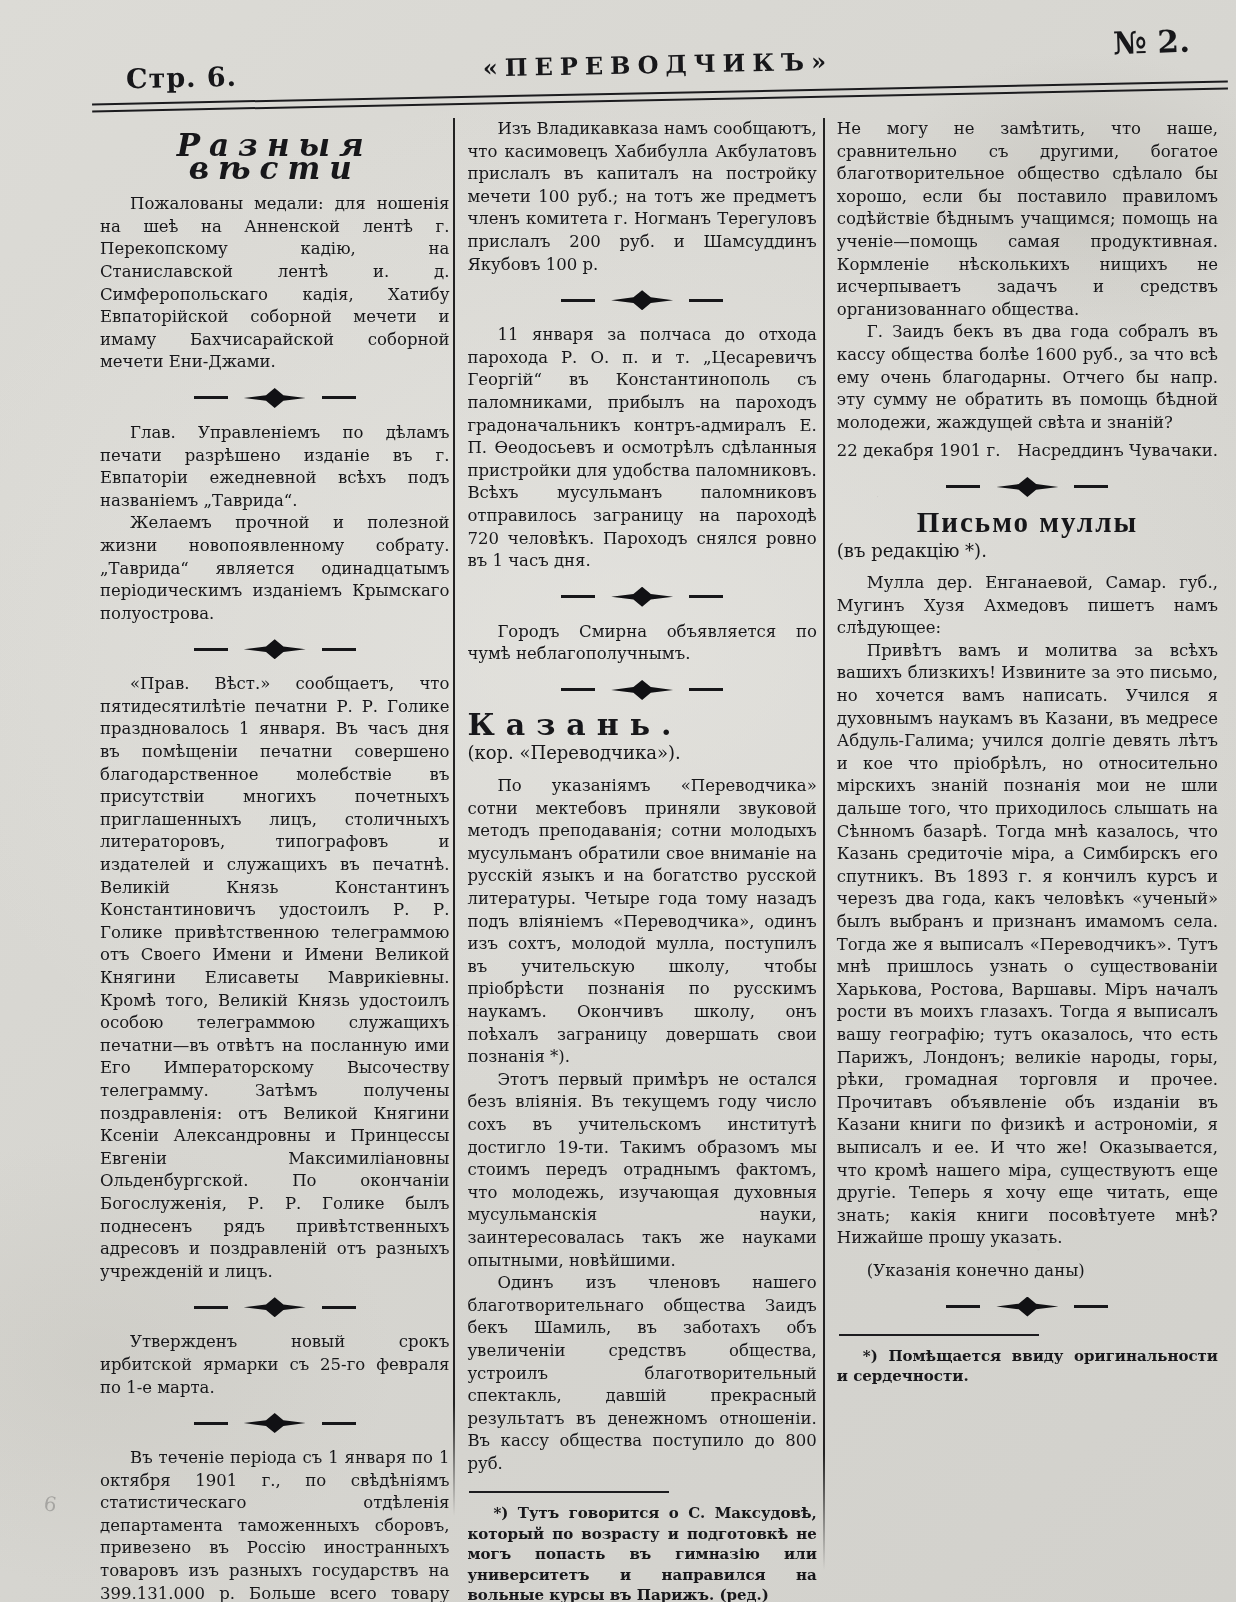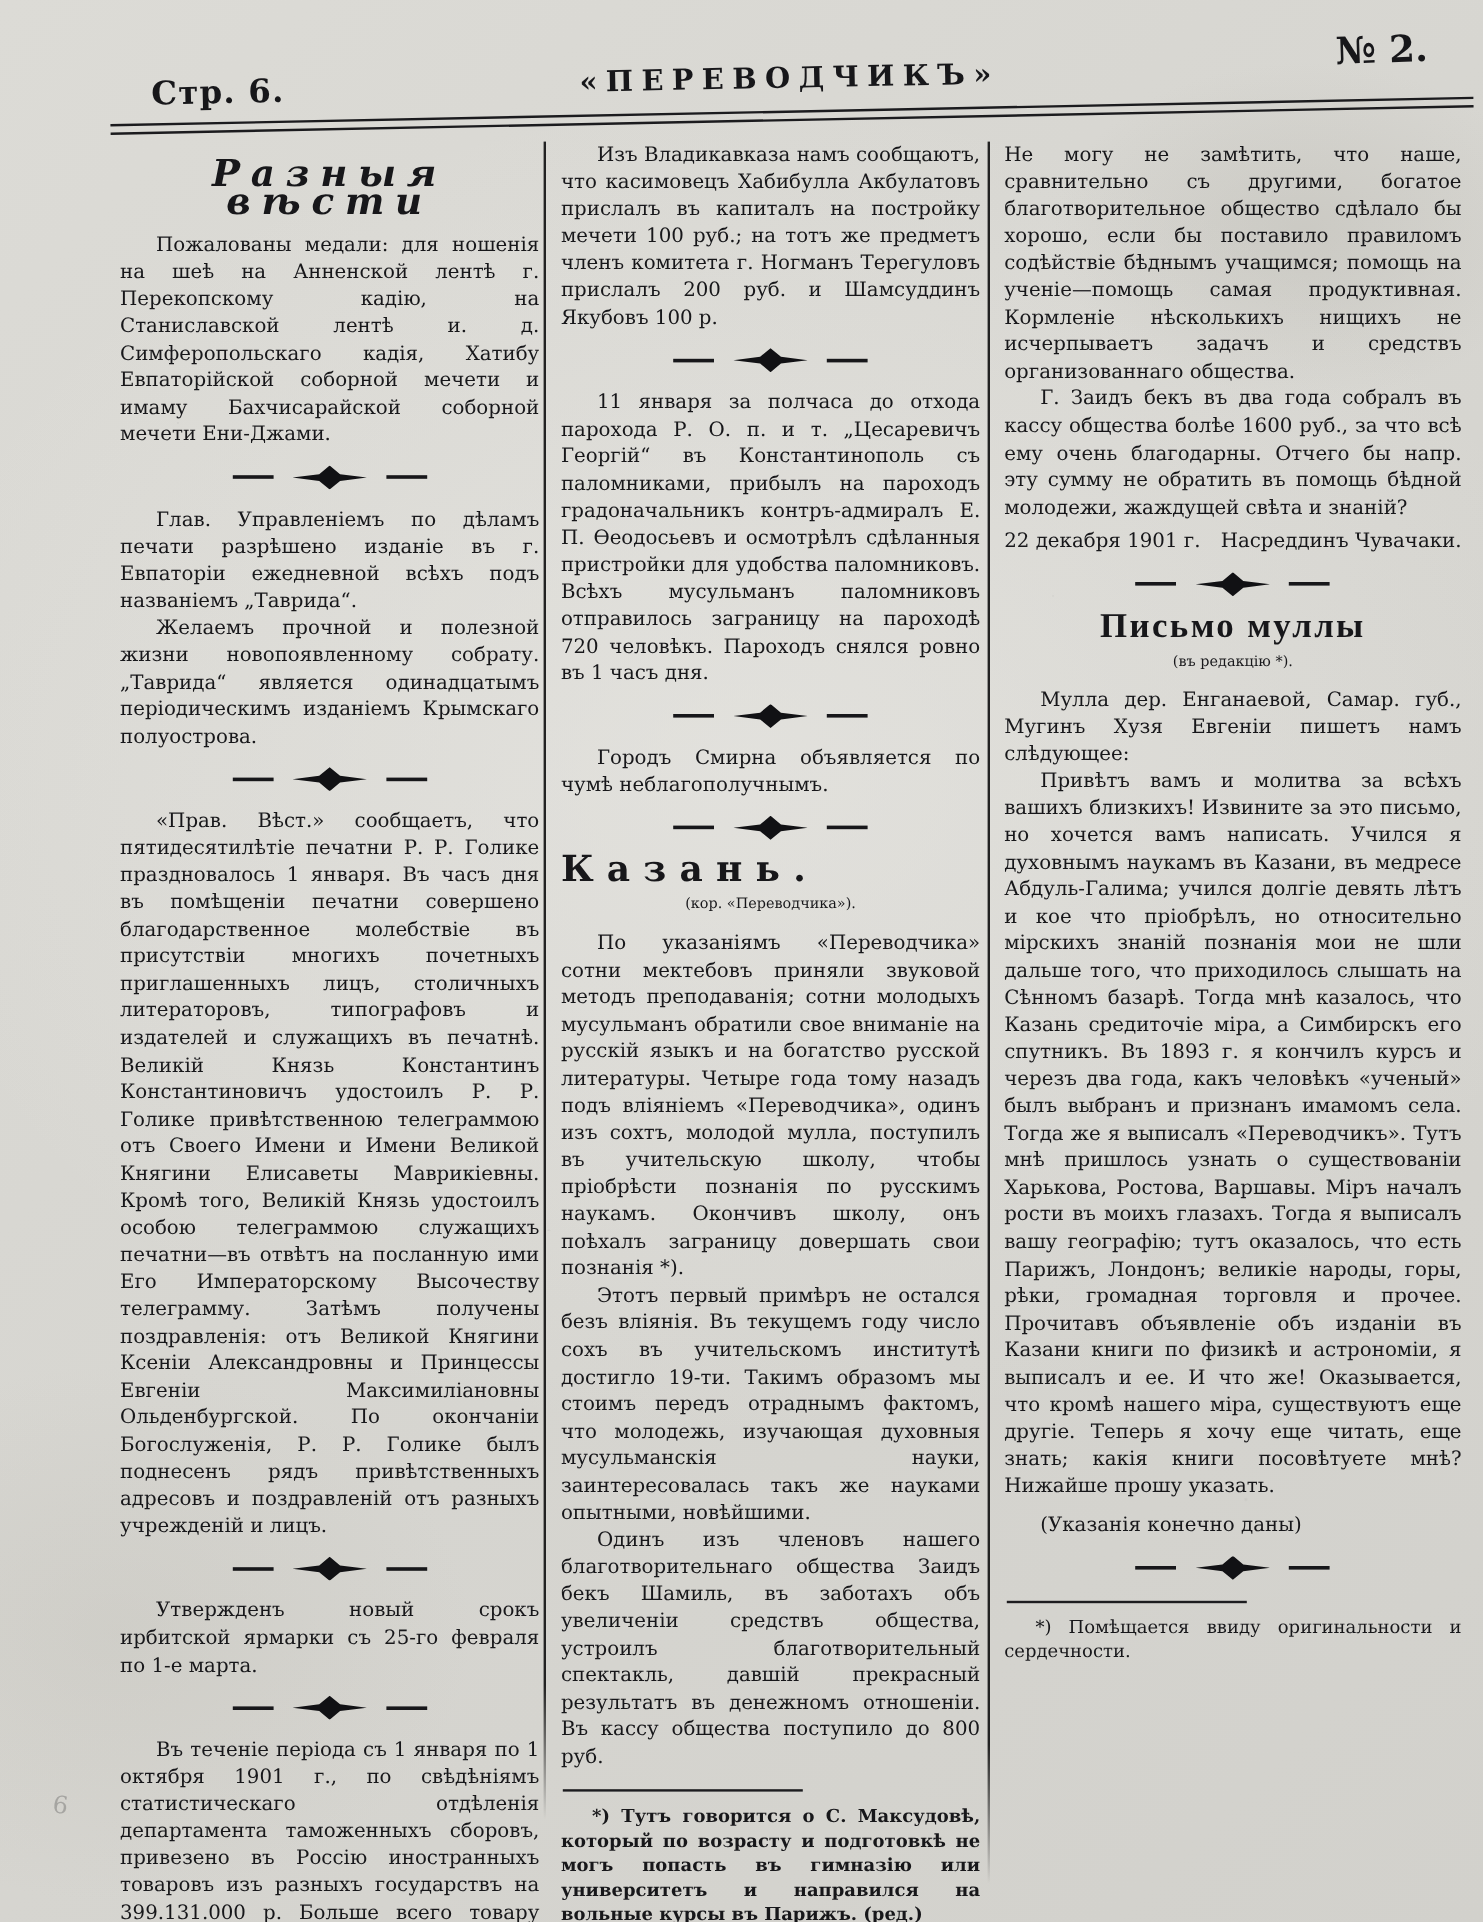--- a/index.html
+++ b/index.html
@@ -42,33 +42,33 @@
   .vrule.r1{height:1398px;}
   .vrule.r2{height:1452px;}
 
   p.body{margin:0;text-indent:30px;}
   p.noindent{text-indent:0;}
 
   h2.sec1{margin:16px 0 14px;text-align:center;font-size:31px;font-weight:bold;letter-spacing:9px;text-indent:0;font-style:italic;}
   h2.sec2{margin:10px 0 2px;font-size:30px;font-weight:bold;letter-spacing:11px;}
   h2.sec3{margin:12px 0 4px;text-align:center;font-size:29px;font-weight:bold;letter-spacing:2px;
           font-family:Liberation Serif, serif;}
-  .subhead{text-align:center;font-size:12px;margin:6px 0 10px;text-indent:0;}
+  .subhead{text-align:left;font-size:18px;margin:6px 0 10px;text-indent:0;}
 
   
   .div{display:flex;align-items:center;justify-content:center;margin:13px auto;height:22px;}
   .div .dash{width:34px;height:3px;background:#17171a;margin:0 16px;}
   .div .gem{width:62px;height:20px;background:#111114;
     clip-path:polygon(0% 50%,36% 36%,50% 0%,64% 36%,100% 50%,64% 64%,50% 100%,36% 64%);}
 
   .dateline{display:flex;justify-content:space-between;margin-top:6px;text-indent:0;}
 
   .fnrule{width:200px;height:2px;background:#1c1c1f;margin:16px 0 10px 2px;}
   .footnote{font-size:15px;line-height:20.5px;font-weight:bold;text-indent:26px;margin:0;}
-  .fn-light{font-weight:normal;}
+  .fn-light{font-weight:bold;}
 
   .pencil{position:absolute;left:44px;top:1492px;font-size:20px;color:rgba(80,80,80,.35);transform:rotate(8deg);}
 </style>
 </head>
 <body>
 
 <div class="paper-noise"></div>
 
 <div class="sheet">
 
@@ -154,21 +154,21 @@
         <span>22 декабря 1901 г.</span>
         <span>Насреддинъ Чувачаки.</span>
       </div>
       <div class="div">
           <span class="dash"></span>
           <span class="gem"></span>
           <span class="dash"></span>
         </div>
       <h2 class="sec3">Письмо муллы</h2>
       <p class="subhead">(въ редакцію *).</p>
-      <p class="body">Мулла дер. Енганаевой, Самар. губ., Мугинъ Хузя Евгеніи пишетъ намъ слѣдующее:</p>
+      <p class="body">Мулла дер. Енганаевой, Самар. губ., Мугинъ Хузя Ахмедовъ пишетъ намъ слѣдующее:</p>
       <p class="body">Привѣтъ вамъ и молитва за всѣхъ вашихъ близкихъ! Извините за это письмо, но хочется вамъ написать. Учился я духовнымъ наукамъ въ Казани, въ медресе Абдуль-Галима; учился долгіе девять лѣтъ и кое что пріобрѣлъ, но относительно мірскихъ знаній познанія мои не шли дальше того, что приходилось слышать на Сѣнномъ базарѣ. Тогда мнѣ казалось, что Казань средиточіе міра, а Симбирскъ его спутникъ. Въ 1893 г. я кончилъ курсъ и черезъ два года, какъ человѣкъ «ученый» былъ выбранъ и признанъ имамомъ села. Тогда же я выписалъ «Переводчикъ». Тутъ мнѣ пришлось узнать о существованіи Харькова, Ростова, Варшавы. Міръ началъ рости въ моихъ глазахъ. Тогда я выписалъ вашу географію; тутъ оказалось, что есть Парижъ, Лондонъ; великіе народы, горы, рѣки, громадная торговля и прочее. Прочитавъ объявленіе объ изданіи въ Казани книги по физикѣ и астрономіи, я выписалъ и ее. И что же! Оказывается, что кромѣ нашего міра, существуютъ еще другіе. Теперь я хочу еще читать, еще знать; какія книги посовѣтуете мнѣ? Нижайше прошу указать.</p>
       <p class="body" style="margin-top:10px;">(Указанія конечно даны)</p>
       <div class="div">
           <span class="dash"></span>
           <span class="gem"></span>
           <span class="dash"></span>
         </div>
       <div class="fnrule"></div>
       <p class="footnote fn-light">*) Помѣщается ввиду оригинальности и сердечности.</p>
     </div>

